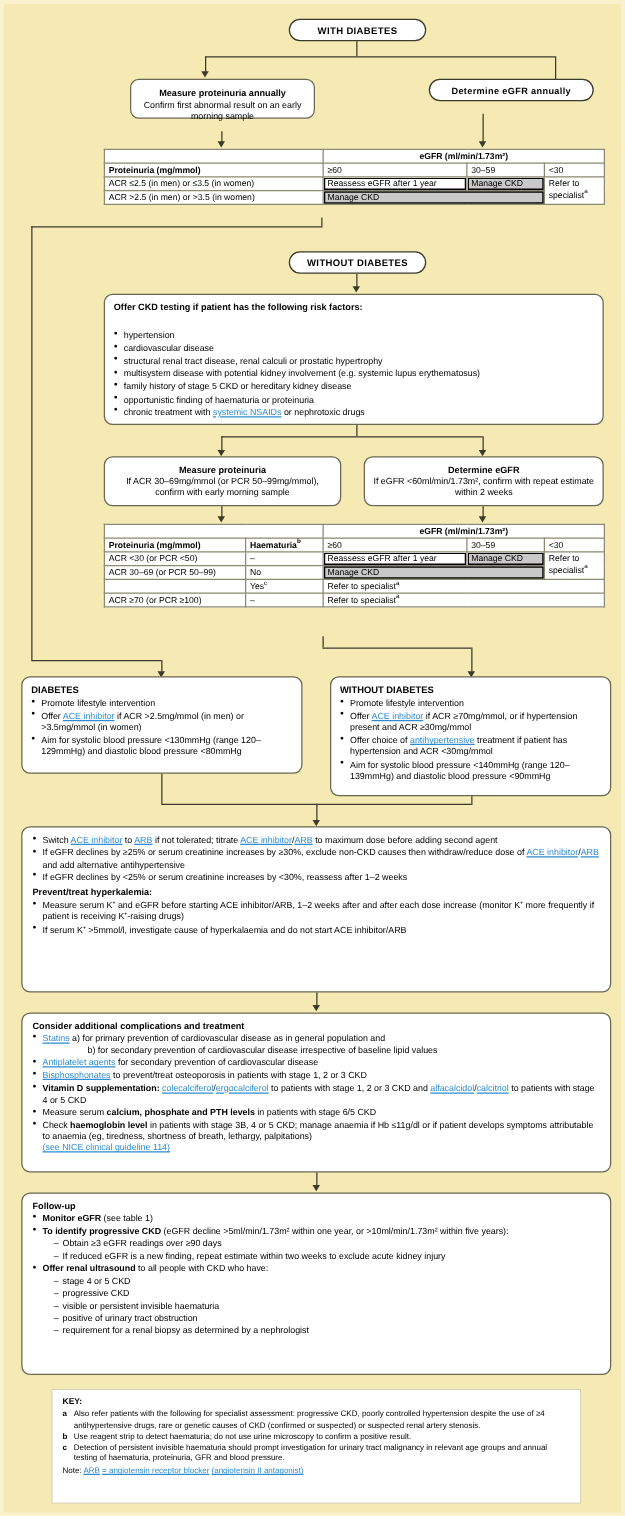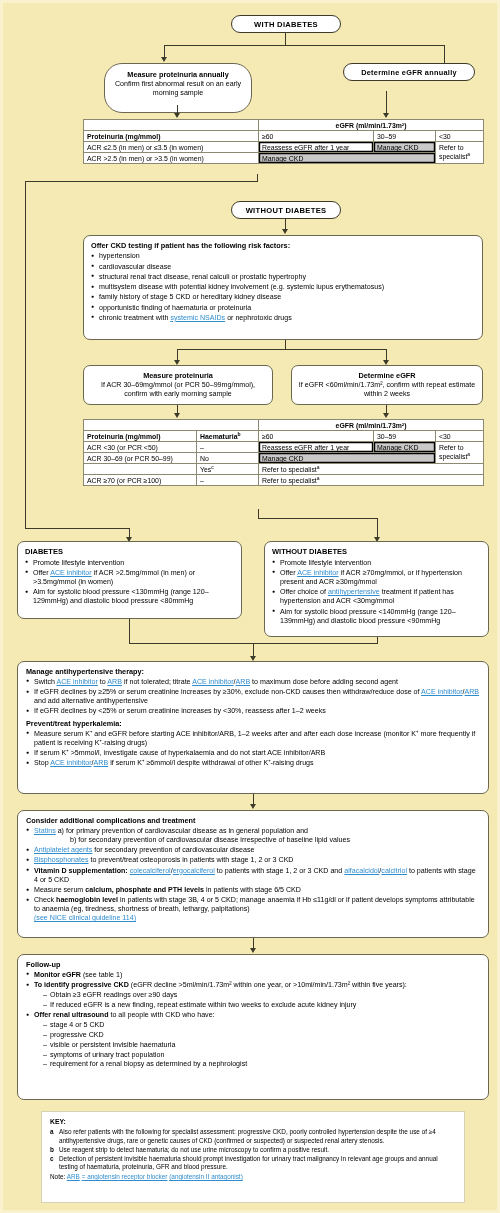--- a/index.html
+++ b/index.html
@@ -80,21 +80,21 @@
 
   <div class="pill" style="left:228px;top:12px;width:110px;height:18px;">WITH DIABETES</div>
 
   <div class="ln lnv" style="left:282px;top:30px;height:12px;"></div>
   <div class="ln lnh" style="left:161px;top:42px;width:280px;"></div>
   <div class="ln lnv" style="left:161px;top:42px;height:13px;"></div>
   <div class="arw" style="left:158px;top:54px;"></div>
   <div class="ln lnv" style="left:441px;top:42px;height:24px;"></div>
   <div class="arw" style="left:438px;top:65px;"></div>
 
-  <div class="rbox center" style="left:101px;top:60px;width:148px;height:50px;padding-top:6px;border-radius:18px;">
+  <div class="rbox center" style="left:101px;top:60px;width:148px;height:32px;padding-top:6px;">
     <span class="ttl">Measure proteinuria annually</span>
     <span>Confirm first abnormal result on an early morning sample</span>
   </div>
 
   <div class="pill" style="left:327px;top:60px;width:132px;height:18px;font-size:7.3px;margin-left:13px;">Determine eGFR annually</div>
 
   <div class="ln lnv" style="left:174px;top:102px;height:10px;"></div>
   <div class="arw" style="left:171px;top:110px;"></div>
   <div class="ln lnv" style="left:383px;top:88px;height:24px;"></div>
   <div class="arw" style="left:380px;top:110px;"></div>
@@ -135,21 +135,21 @@
   <div class="ln lnv" style="left:22px;top:178px;height:347px;"></div>
   <div class="ln lnh" style="left:22px;top:525px;width:104px;"></div>
   <div class="ln lnv" style="left:126px;top:525px;height:11px;"></div>
   <div class="arw" style="left:123px;top:534px;"></div>
 
   <div class="pill" style="left:228px;top:198px;width:110px;height:18px;">WITHOUT DIABETES</div>
   <div class="ln lnv" style="left:282px;top:216px;height:12px;"></div>
   <div class="arw" style="left:279px;top:226px;"></div>
 
   <div class="rbox" style="left:80px;top:232px;width:400px;height:105px;padding:5px 7px;">
-    <div class="bold" style="font-size:7.3px;margin-bottom:2px;">Offer CKD testing if patient has the following risk factors:</div>
+    <div class="bold" style="font-size:7.3px;margin-bottom:14px;">Offer CKD testing if patient has the following risk factors:</div>
     <ul class="b">
       <li>hypertension</li>
       <li>cardiovascular disease</li>
       <li>structural renal tract disease, renal calculi or prostatic hypertrophy</li>
       <li>multisystem disease with potential kidney involvement (e.g. systemic lupus erythematosus)</li>
       <li>family history of stage 5 CKD or hereditary kidney disease</li>
       <li>opportunistic finding of haematuria or proteinuria</li>
       <li>chronic treatment with <a class="lk" href="#">systemic NSAIDs</a> or nephrotoxic drugs</li>
     </ul>
   </div>
@@ -244,31 +244,29 @@
     </ul>
   </div>
 
   <div class="ln lnv" style="left:126px;top:616px;height:24px;"></div>
   <div class="ln lnv" style="left:374px;top:634px;height:6px;"></div>
   <div class="ln lnh" style="left:126px;top:640px;width:249px;"></div>
   <div class="ln lnv" style="left:250px;top:640px;height:14px;"></div>
   <div class="arw" style="left:247px;top:653px;"></div>
 
   <div class="rbox" style="left:14px;top:658px;width:472px;height:133px;padding:5px 8px;">
-    <div class="bold" style="font-size:7.3px;margin-bottom:1.5px;">Manage antihypertensive therapy:</div>
     <ul class="b">
       <li>Switch <a class="lk" href="#">ACE inhibitor</a> to <a class="lk" href="#">ARB</a> if not tolerated; titrate <a class="lk" href="#">ACE inhibitor</a>/<a class="lk" href="#">ARB</a> to maximum dose before adding second agent</li>
       <li>If eGFR declines by ≥25% or serum creatinine increases by ≥30%, exclude non-CKD causes then withdraw/reduce dose of <a class="lk" href="#">ACE inhibitor</a>/<a class="lk" href="#">ARB</a> and add alternative antihypertensive</li>
       <li>If eGFR declines by &lt;25% or serum creatinine increases by &lt;30%, reassess after 1–2 weeks</li>
     </ul>
     <div class="bold" style="font-size:7.3px;margin:2.5px 0 1.5px;">Prevent/treat hyperkalemia:</div>
     <ul class="b">
       <li>Measure serum K⁺ and eGFR before starting ACE inhibitor/ARB, 1–2 weeks after and after each dose increase (monitor K⁺ more frequently if patient is receiving K⁺-raising drugs)</li>
       <li>If serum K⁺ &gt;5mmol/l, investigate cause of hyperkalaemia and do not start ACE inhibitor/ARB</li>
-      <li>Stop <a class="lk" href="#">ACE inhibitor</a>/<a class="lk" href="#">ARB</a> if serum K⁺ ≥6mmol/l despite withdrawal of other K⁺-raising drugs</li>
     </ul>
   </div>
 
   <div class="ln lnv" style="left:250px;top:791px;height:12px;"></div>
   <div class="arw" style="left:247px;top:801px;"></div>
 
   <div class="rbox" style="left:14px;top:807px;width:472px;height:128px;padding:5px 8px;">
     <div class="bold" style="font-size:7.3px;margin-bottom:1.5px;">Consider additional complications and treatment</div>
     <ul class="b">
       <li><a class="lk" href="#">Statins</a> <span>a) for primary prevention of cardiovascular disease as in general population and</span><br><span style="display:inline-block;padding-left:36px;">b) for secondary prevention of cardiovascular disease irrespective of baseline lipid values</span></li>
@@ -291,21 +289,21 @@
         <ul class="d">
           <li>Obtain ≥3 eGFR readings over ≥90 days</li>
           <li>If reduced eGFR is a new finding, repeat estimate within two weeks to exclude acute kidney injury</li>
         </ul>
       </li>
       <li><span class="bold">Offer renal ultrasound</span> <span>to all people with CKD who have:</span>
         <ul class="d">
           <li>stage 4 or 5 CKD</li>
           <li>progressive CKD</li>
           <li>visible or persistent invisible haematuria</li>
-          <li>symptoms of urinary tract population</li>
+          <li>positive of urinary tract obstruction</li>
           <li>requirement for a renal biopsy as determined by a nephrologist</li>
         </ul>
       </li>
     </ul>
   </div>
 
   <div class="keybox" style="left:38px;top:1108px;width:424px;height:92px;">
     <div class="kt">KEY:</div>
     <div class="kr">
           <div class="kl">a</div>

